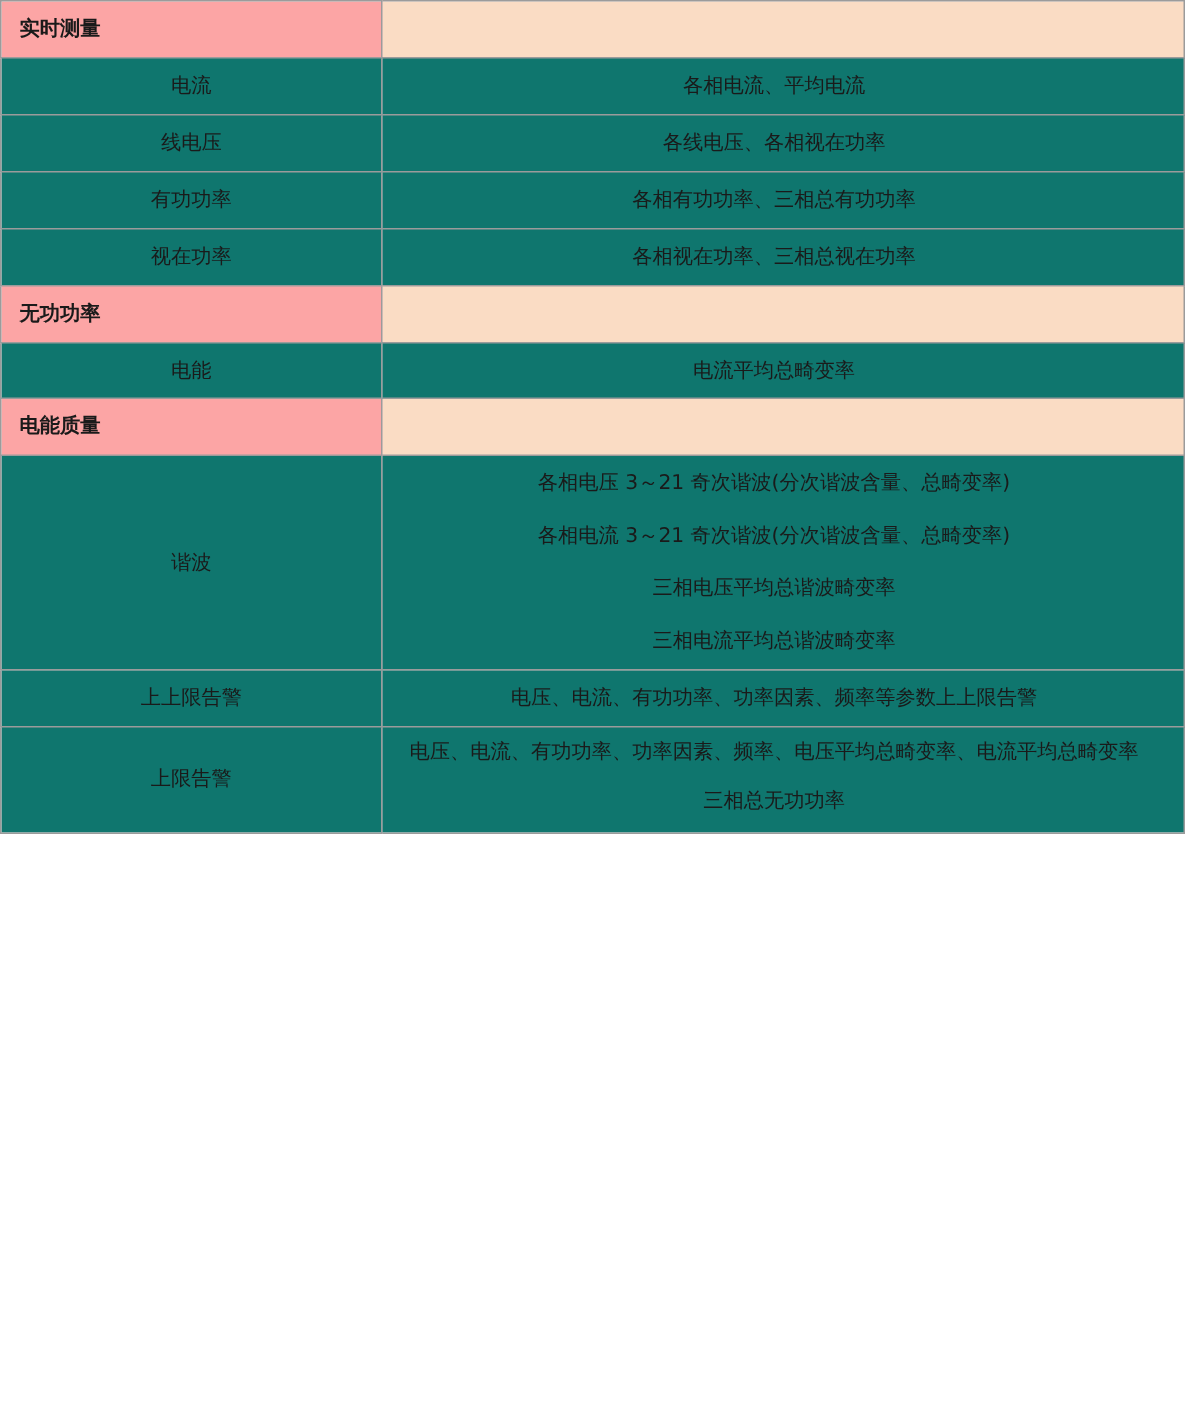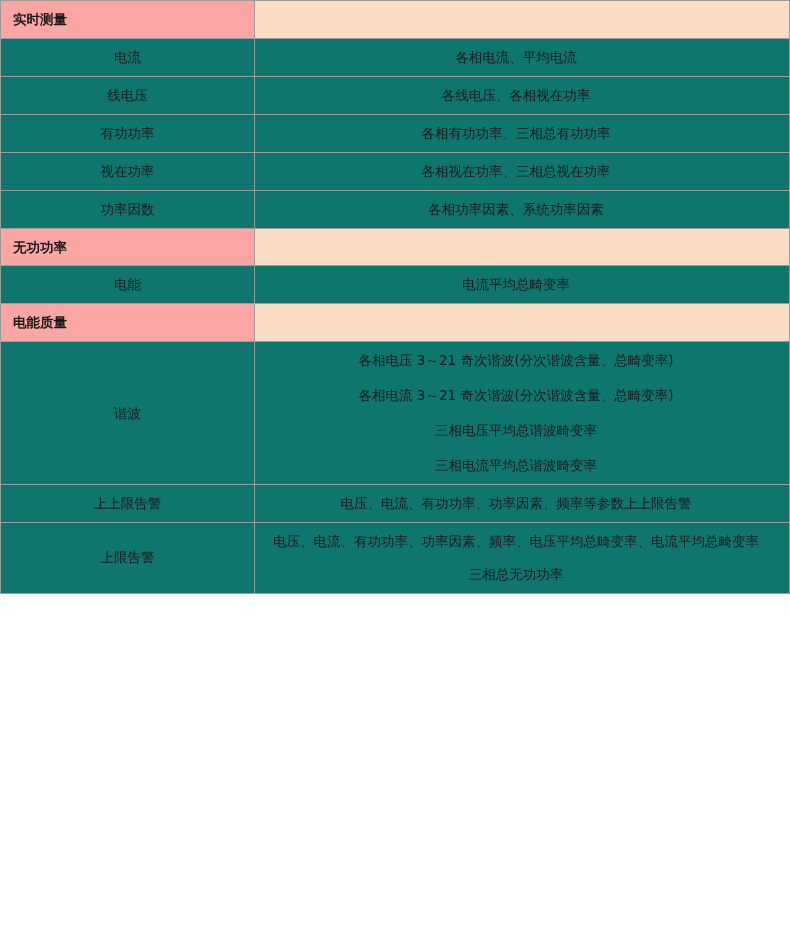--- a/index.html
+++ b/index.html
@@ -50,20 +50,21 @@
   }
   td.multi .line {
     margin: 0 0 14px 0;
   }
   td.multi .line:last-child {
     margin-bottom: 0;
   }
   td.wrap {
     padding-top: 10px;
     padding-bottom: 10px;
+    font-family: Liberation Mono, monospace;
   }
   td.wrap .line {
     margin: 0 0 12px 0;
   }
   td.wrap .line:last-child {
     margin-bottom: 0;
   }
   .lbl-tall {
     
   }
@@ -94,24 +95,20 @@
       <td>有功功率</td>
       <td>各相有功功率、三相总有功功率</td>
     </tr>
 
 
     <tr class="data">
       <td>视在功率</td>
       <td>各相视在功率、三相总视在功率</td>
     </tr>
 
-    <tr class="data">
-      <td>功率因数</td>
-      <td>各相功率因素、系统功率因素</td>
-    </tr>
 
 
     <tr class="section">
       <td>无功功率</td>
       <td></td>
     </tr>
 
     <tr class="data">
       <td>电能</td>
       <td>电流平均总畸变率</td>

